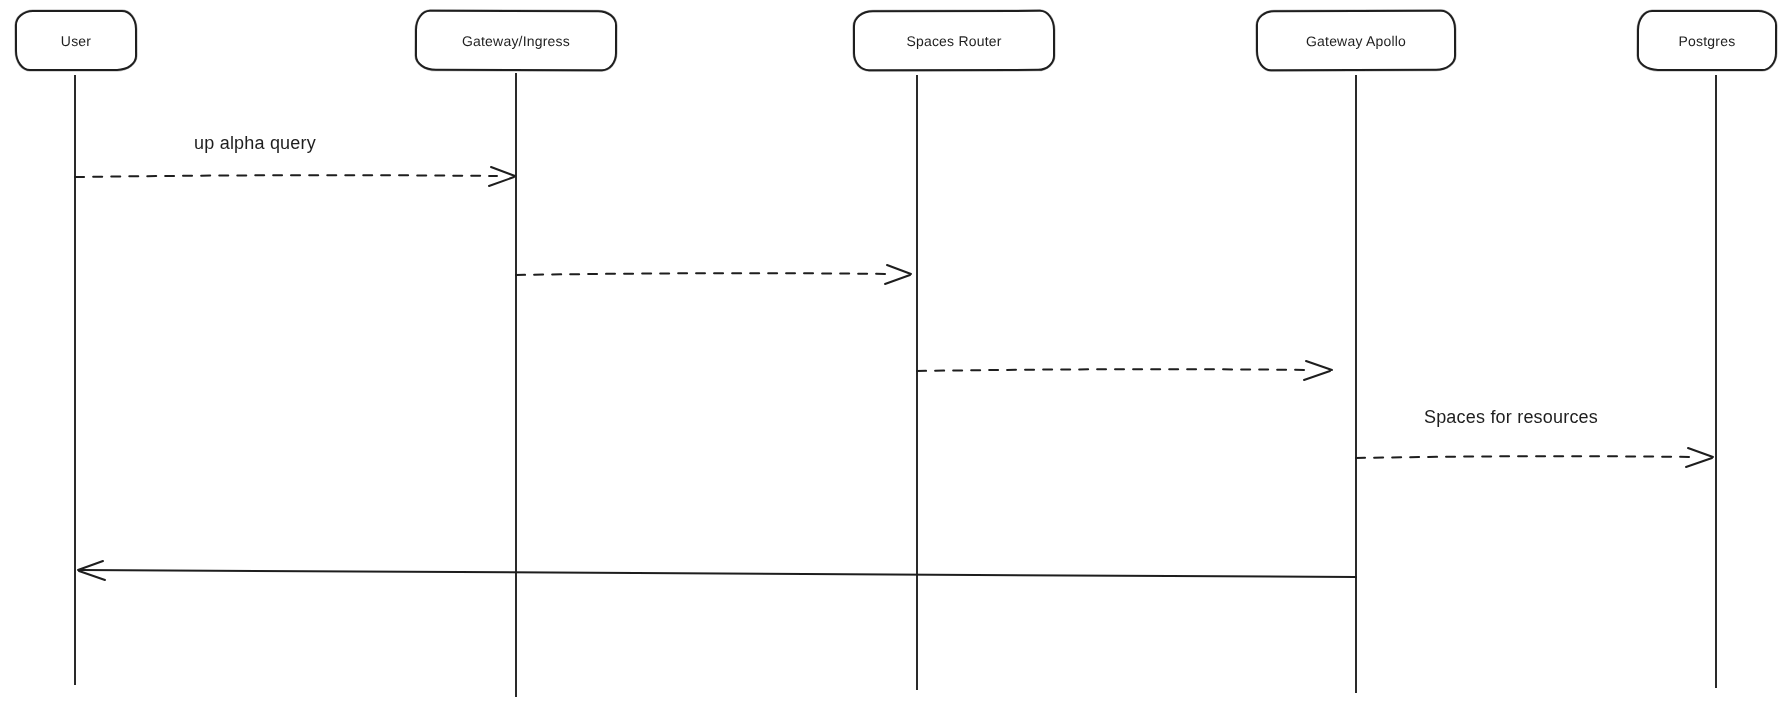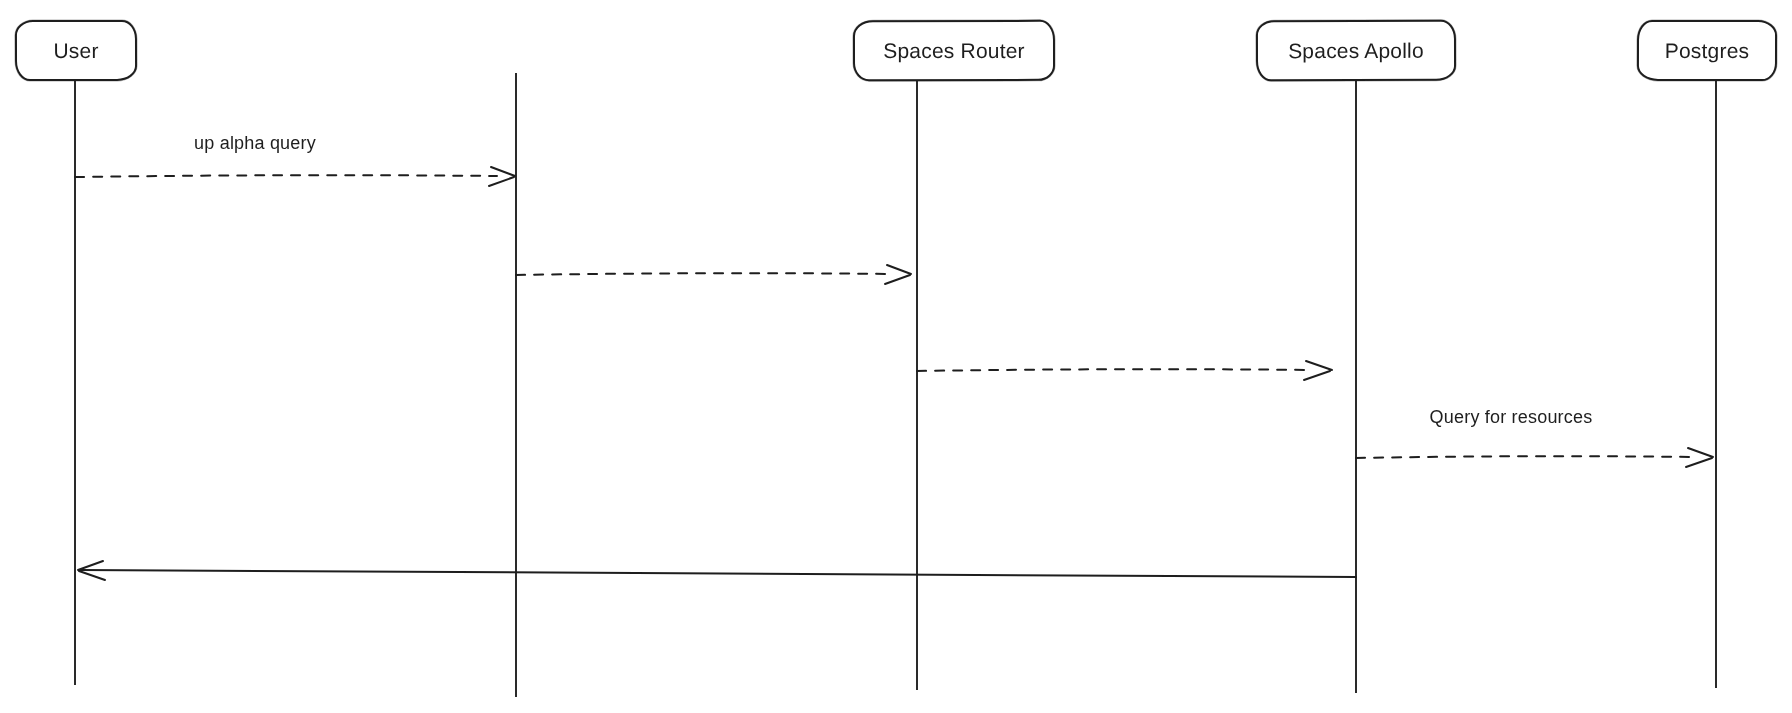--- a/index.html
+++ b/index.html
@@ -7,28 +7,28 @@
     position: relative;
     width: 1792px;
     height: 713px;
     background: #ffffff;
     overflow: hidden;
     font-family: "Liberation Sans", sans-serif;
     color: #1e1e1e;
   }
   .participant-box {
     position: absolute;
-    top: 20px;
+    top: 10px;
     height: 57px;
     background: #ffffff;
     border: 2px solid #1e1e1e;
     display: flex;
     align-items: center;
     justify-content: center;
-    font-size: 21px;
+    font-size: 14px;
     letter-spacing: 0.2px;
     z-index: 3;
     box-shadow: 0 0 0 0.5px rgba(30,30,30,0.35);
   }
   .r1 { border-radius: 18px 15px 20px 15px / 15px 19px 15px 20px; transform: rotate(-0.15deg); }
   .r2 { border-radius: 15px 19px 15px 21px / 20px 15px 18px 15px; transform: rotate(0.12deg); }
   .r3 { border-radius: 20px 15px 17px 16px / 16px 20px 15px 18px; transform: rotate(-0.1deg); }
   .lifeline {
     position: absolute;
     width: 2px;
@@ -55,25 +55,28 @@
   }
 </style>
 </head>
 <body>
 
 <div class="canvas">
 
   <div class="participant-box r1" style="left:15px; width:118px;">
     <span>User</span>
   </div>
+  <div class="participant-box r2" style="left:415px; width:198px;">
+    <span>Gateway/Ingress</span>
+  </div>
   <div class="participant-box r3" style="left:816px; width:198px;margin-left:37px;">
     <span>Spaces Router</span>
   </div>
   <div class="participant-box r1" style="left:1256px; width:196px;">
-    <span>Spaces Apollo</span>
+    <span>Gateway Apollo</span>
   </div>
   <div class="participant-box r2" style="left:1637px; width:136px;text-align:right;">
     <span>Postgres</span>
   </div>
 
   <div class="lifeline" style="left:74px;  top:75px; height:610px;"></div>
   <div class="lifeline" style="left:515px; top:73px; height:624px;"></div>
   <div class="lifeline" style="left:916px; top:75px; height:615px;"></div>
   <div class="lifeline" style="left:1355px;top:75px; height:618px;"></div>
   <div class="lifeline" style="left:1715px;top:75px; height:613px;"></div>
@@ -100,15 +103,15 @@
       <path d="M1688 448 L1713 457 M1686 467 L1712 458"></path>
     </g>
 
     <g>
       <path d="M1356 577 Q 720 572 80 570"></path>
       <path d="M103 561 L78 570 M105 580 L79 571"></path>
     </g>
   </svg>
 
   <div class="msg-label" style="left:135px; top:133px;">up alpha query</div>
-  <div class="msg-label" style="left:1391px; top:407px;">Query for resources</div>
+  <div class="msg-label" style="left:1391px; top:407px;">Spaces for resources</div>
 
 </div>
 
 </body></html>

